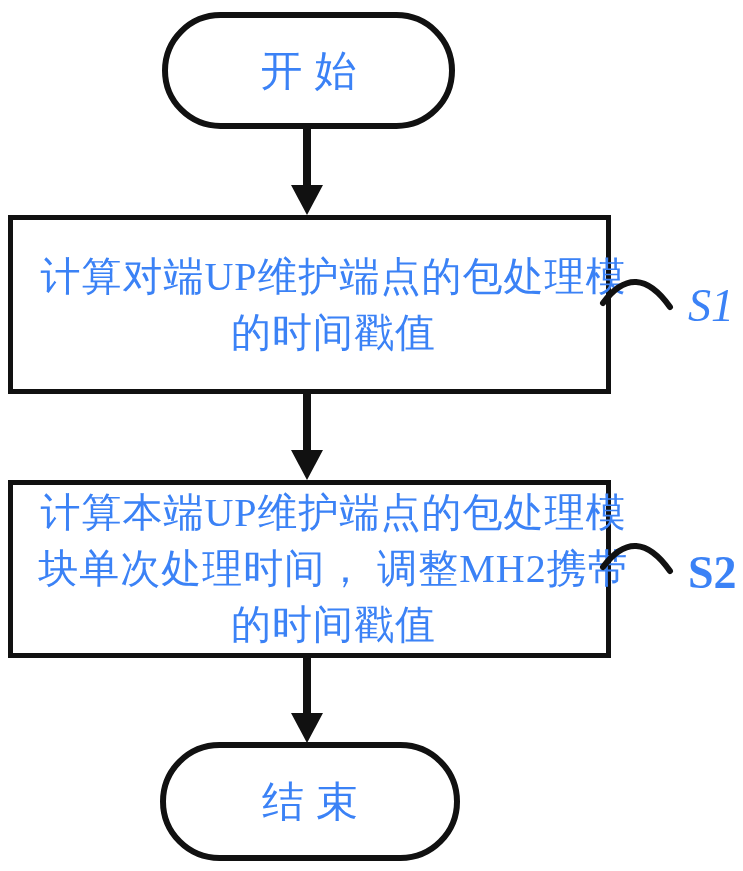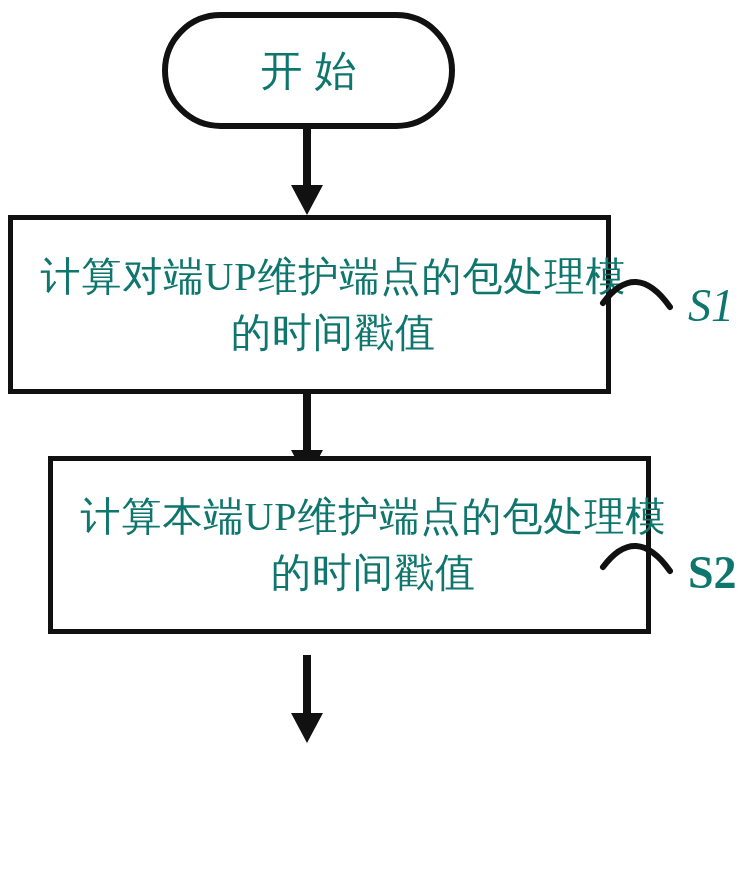--- a/index.html
+++ b/index.html
@@ -6,21 +6,21 @@
     margin: 0;
     padding: 0;
     background: #ffffff;
   }
   .canvas {
     position: relative;
     width: 743px;
     height: 871px;
     background: #ffffff;
     font-family: "Liberation Serif", "DejaVu Serif", serif;
-    color: #0f766e;
+    color: #3b82f6;
     overflow: hidden;
     border-radius: 20px;
   }
   
   .terminator {
     position: absolute;
     box-sizing: border-box;
     border: 6px solid #111111;
     border-radius: 60px;
     background: #ffffff;
@@ -47,21 +47,21 @@
     align-items: center;
     justify-content: center;
     font-size: 40px;
     line-height: 56px;
     letter-spacing: 1px;
     text-align: left;
     white-space: pre;
     padding-left: 48px;
   }
   .process.step1 { top: 215px; height: 179px; }
-  .process.step2 { top: 456px; height: 178px; margin-left: 40px; }
+  .process.step2 { top: 480px; height: 178px; }
 
   
   .arrow {
     position: absolute;
     width: 32px;
   }
   .arrow .shaft {
     position: absolute;
     left: 12px;
     top: 0;
@@ -131,27 +131,31 @@
   </svg>
   <div class="step-tag t1">S1</div>
 
   <div class="arrow a2">
     <div class="shaft"></div>
     <div class="head"></div>
   </div>
 
   <div class="process step2">
     <div>计算本端UP维护端点的包处理模</div>
+    <div>块单次处理时间， 调整MH2携带</div>
     <div>的时间戳值</div>
   </div>
 
   <svg class="arc arc2" viewBox="0 0 80 48">
     <path d="M 5 29 Q 38 -15 72 33" fill="none" stroke="#111111" stroke-width="6" stroke-linecap="round"></path>
   </svg>
   <div class="step-tag t2">S2</div>
 
   <div class="arrow a3">
     <div class="shaft"></div>
     <div class="head"></div>
   </div>
 
+  <div class="terminator end">
+    <span>结束</span>
+  </div>
 
 </div>
 
 </body></html>

